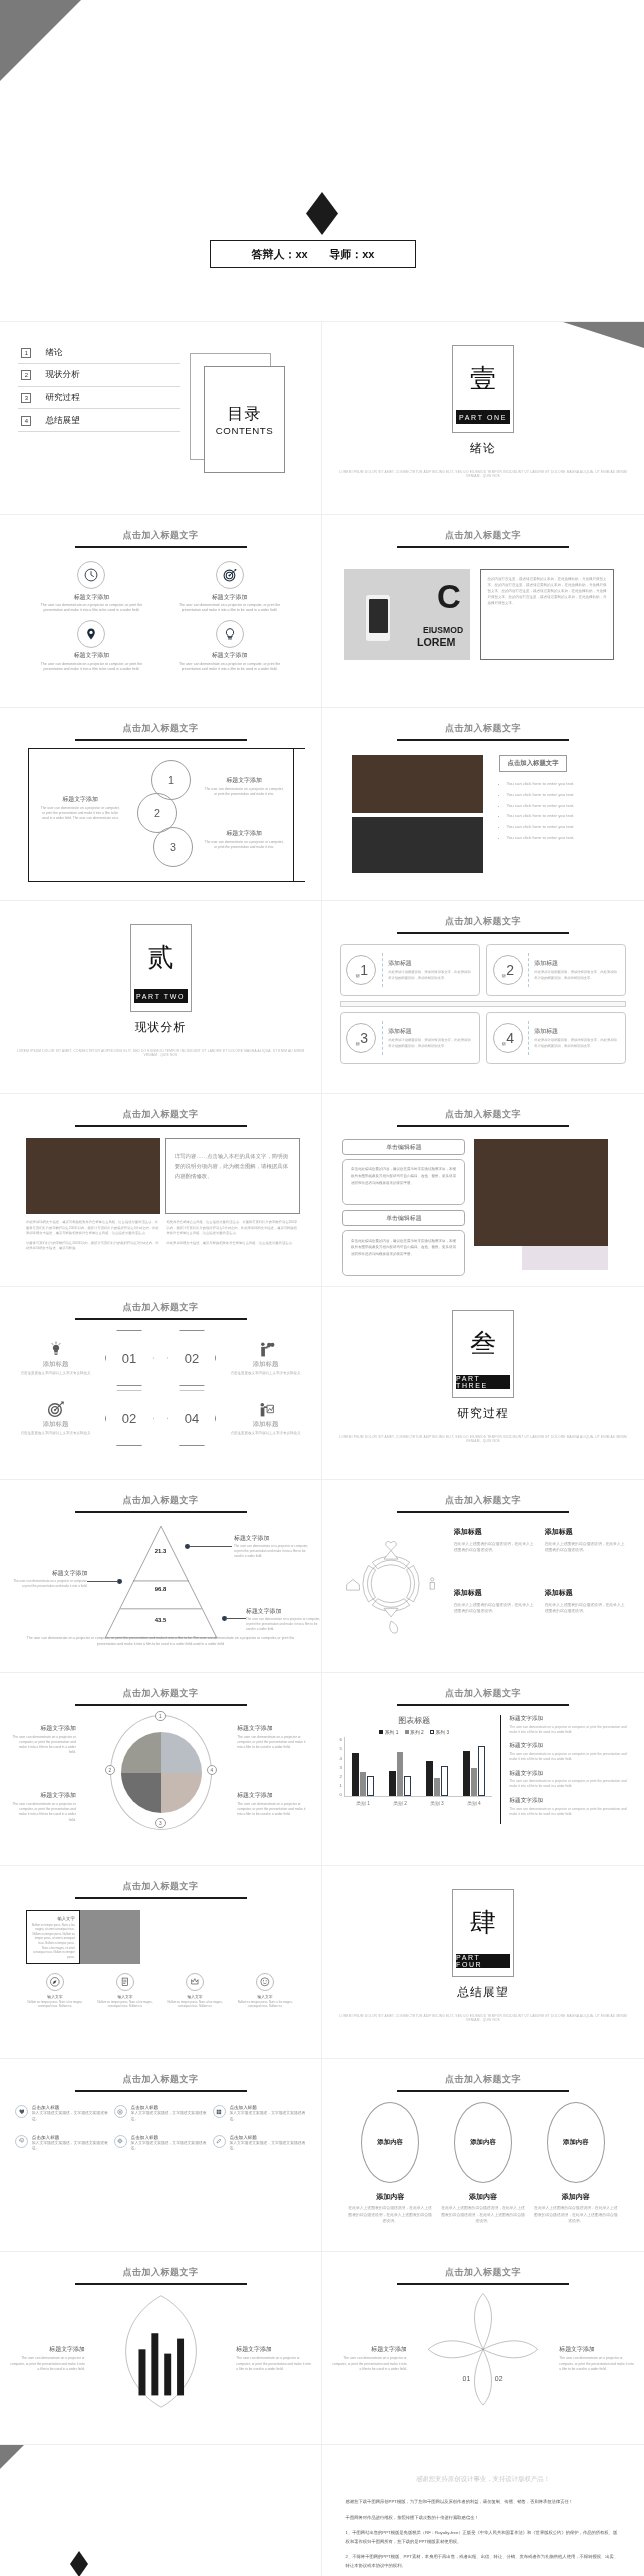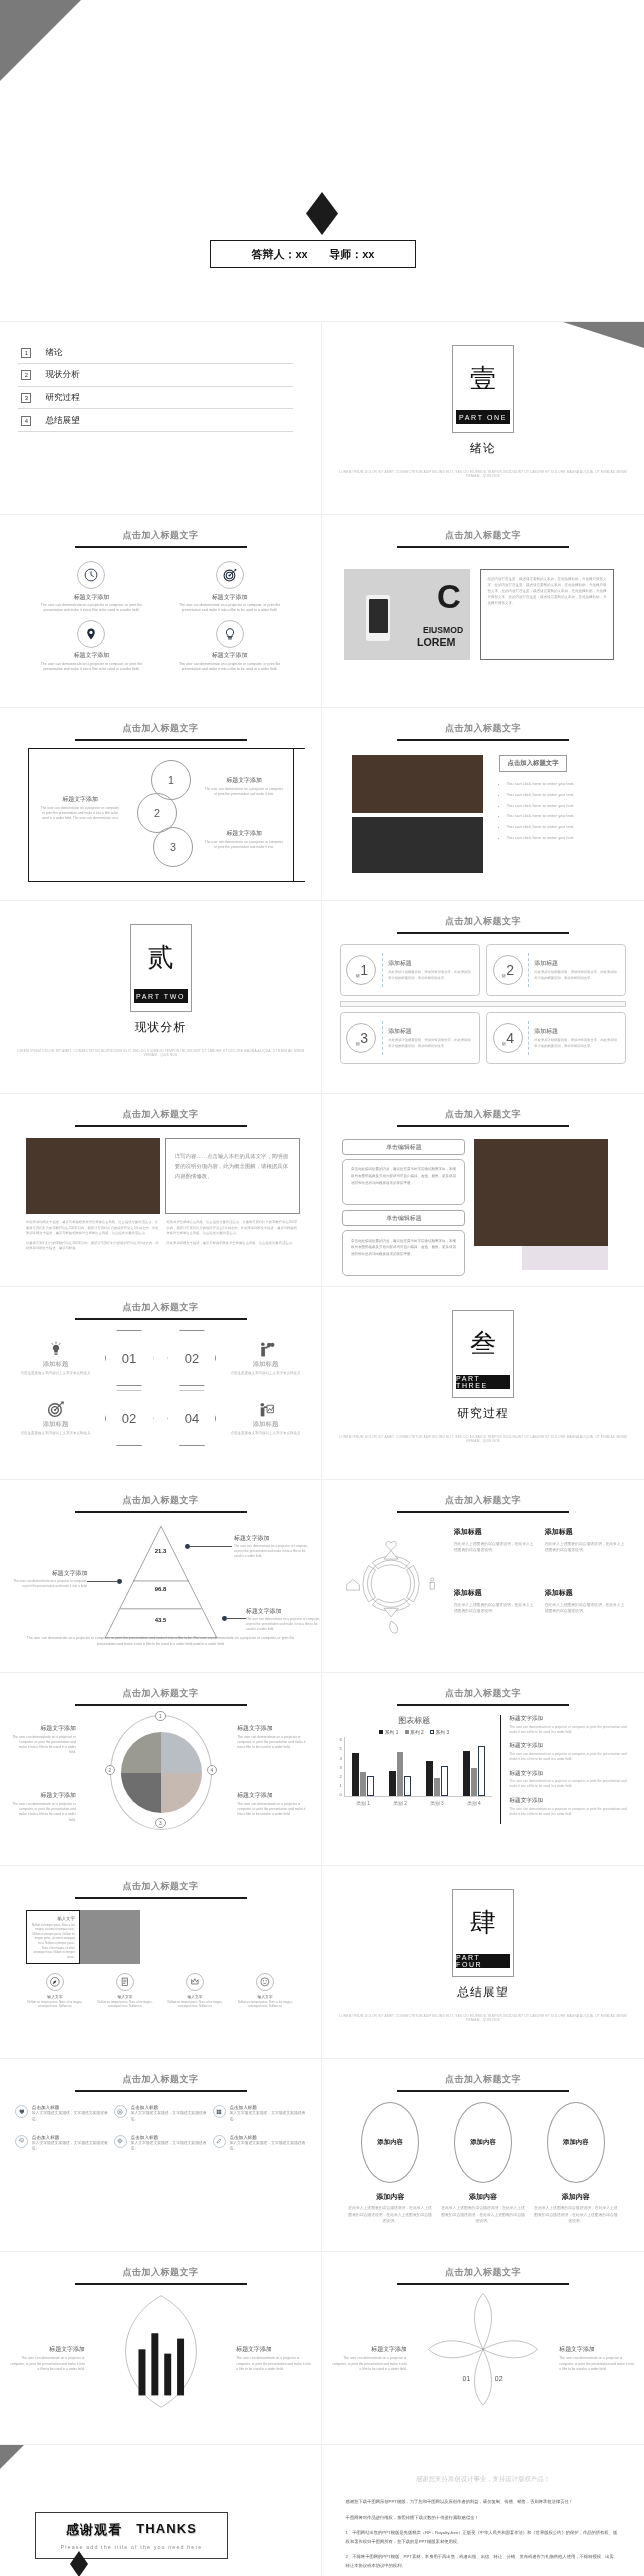--- a/index.html
+++ b/index.html
@@ -260,20 +260,27 @@
             <span class="toc-num">2</span>
             <span class="toc-label">现状分析</span>
           </div>
           <div class="toc-item">
             <span class="toc-num">3</span>
             <span class="toc-label">研究过程</span>
           </div>
           <div class="toc-item">
             <span class="toc-num">4</span>
             <span class="toc-label">总结展望</span>
+          </div>
+        </div>
+        <div class="toc-cards">
+          <div class="toc-card-a"></div>
+          <div class="toc-card-b">
+            <div class="toc-cn">目录</div>
+            <div class="toc-en">CONTENTS</div>
           </div>
         </div>
       </div>
     </div>
 
     <div class="slide half">
       <div class="corner-tr-sm"></div>
       <div class="part-wrap">
         <div class="part-box">
           <div class="part-num">壹</div>
@@ -1024,27 +1031,20 @@
           <div class="side-h">标题文字添加</div>
           <div class="side-p">The user can demonstrate on a projector or computer, or print the presentation and make it into a film to be used in a wider field.</div>
         </div>
       </div>
     </div>
   </div>
 
   <div class="row">
     <div class="thanks">
       <div class="corner-tl-sm"></div>
-      <div class="th-box">
-        <div class="th-title">
-          <span>感谢观看</span>
-          <span>THANKS</span>
-        </div>
-        <div class="th-sub">Please add the title of the you need here</div>
-      </div>
       <div class="th-dia"></div>
 
     </div>
 
     <div class="legal">
       <div class="legal-h">感谢您支持原创设计事业，支持设计版权产品！</div>
       <p>感谢您下载千图网原创PPT模版，为了您和千图网以及原创作者的利益，请勿复制、传播、销售，否则将承担法律责任！</p>
       <p>千图网将对作品进行维权，按照传播下载次数的十倍进行索取赔偿金！</p>
       <p>1、千图网站出售的PPT模版是免版税类（RF：Royalty-free）正版受《中华人民共和国著作法》和《世界版权公约》的保护，作品的所有权、版权和著作权归千图网所有，您下载的是PPT模版素材使用权。</p>
       <p>2、不得将千图网的PPT模版、PPT素材，本身用于再出售，或者出租、出借、转让、分销、发布或者作为礼物供他人使用，不得转授权、出卖、转让本协议或本协议中的权利。</p>

